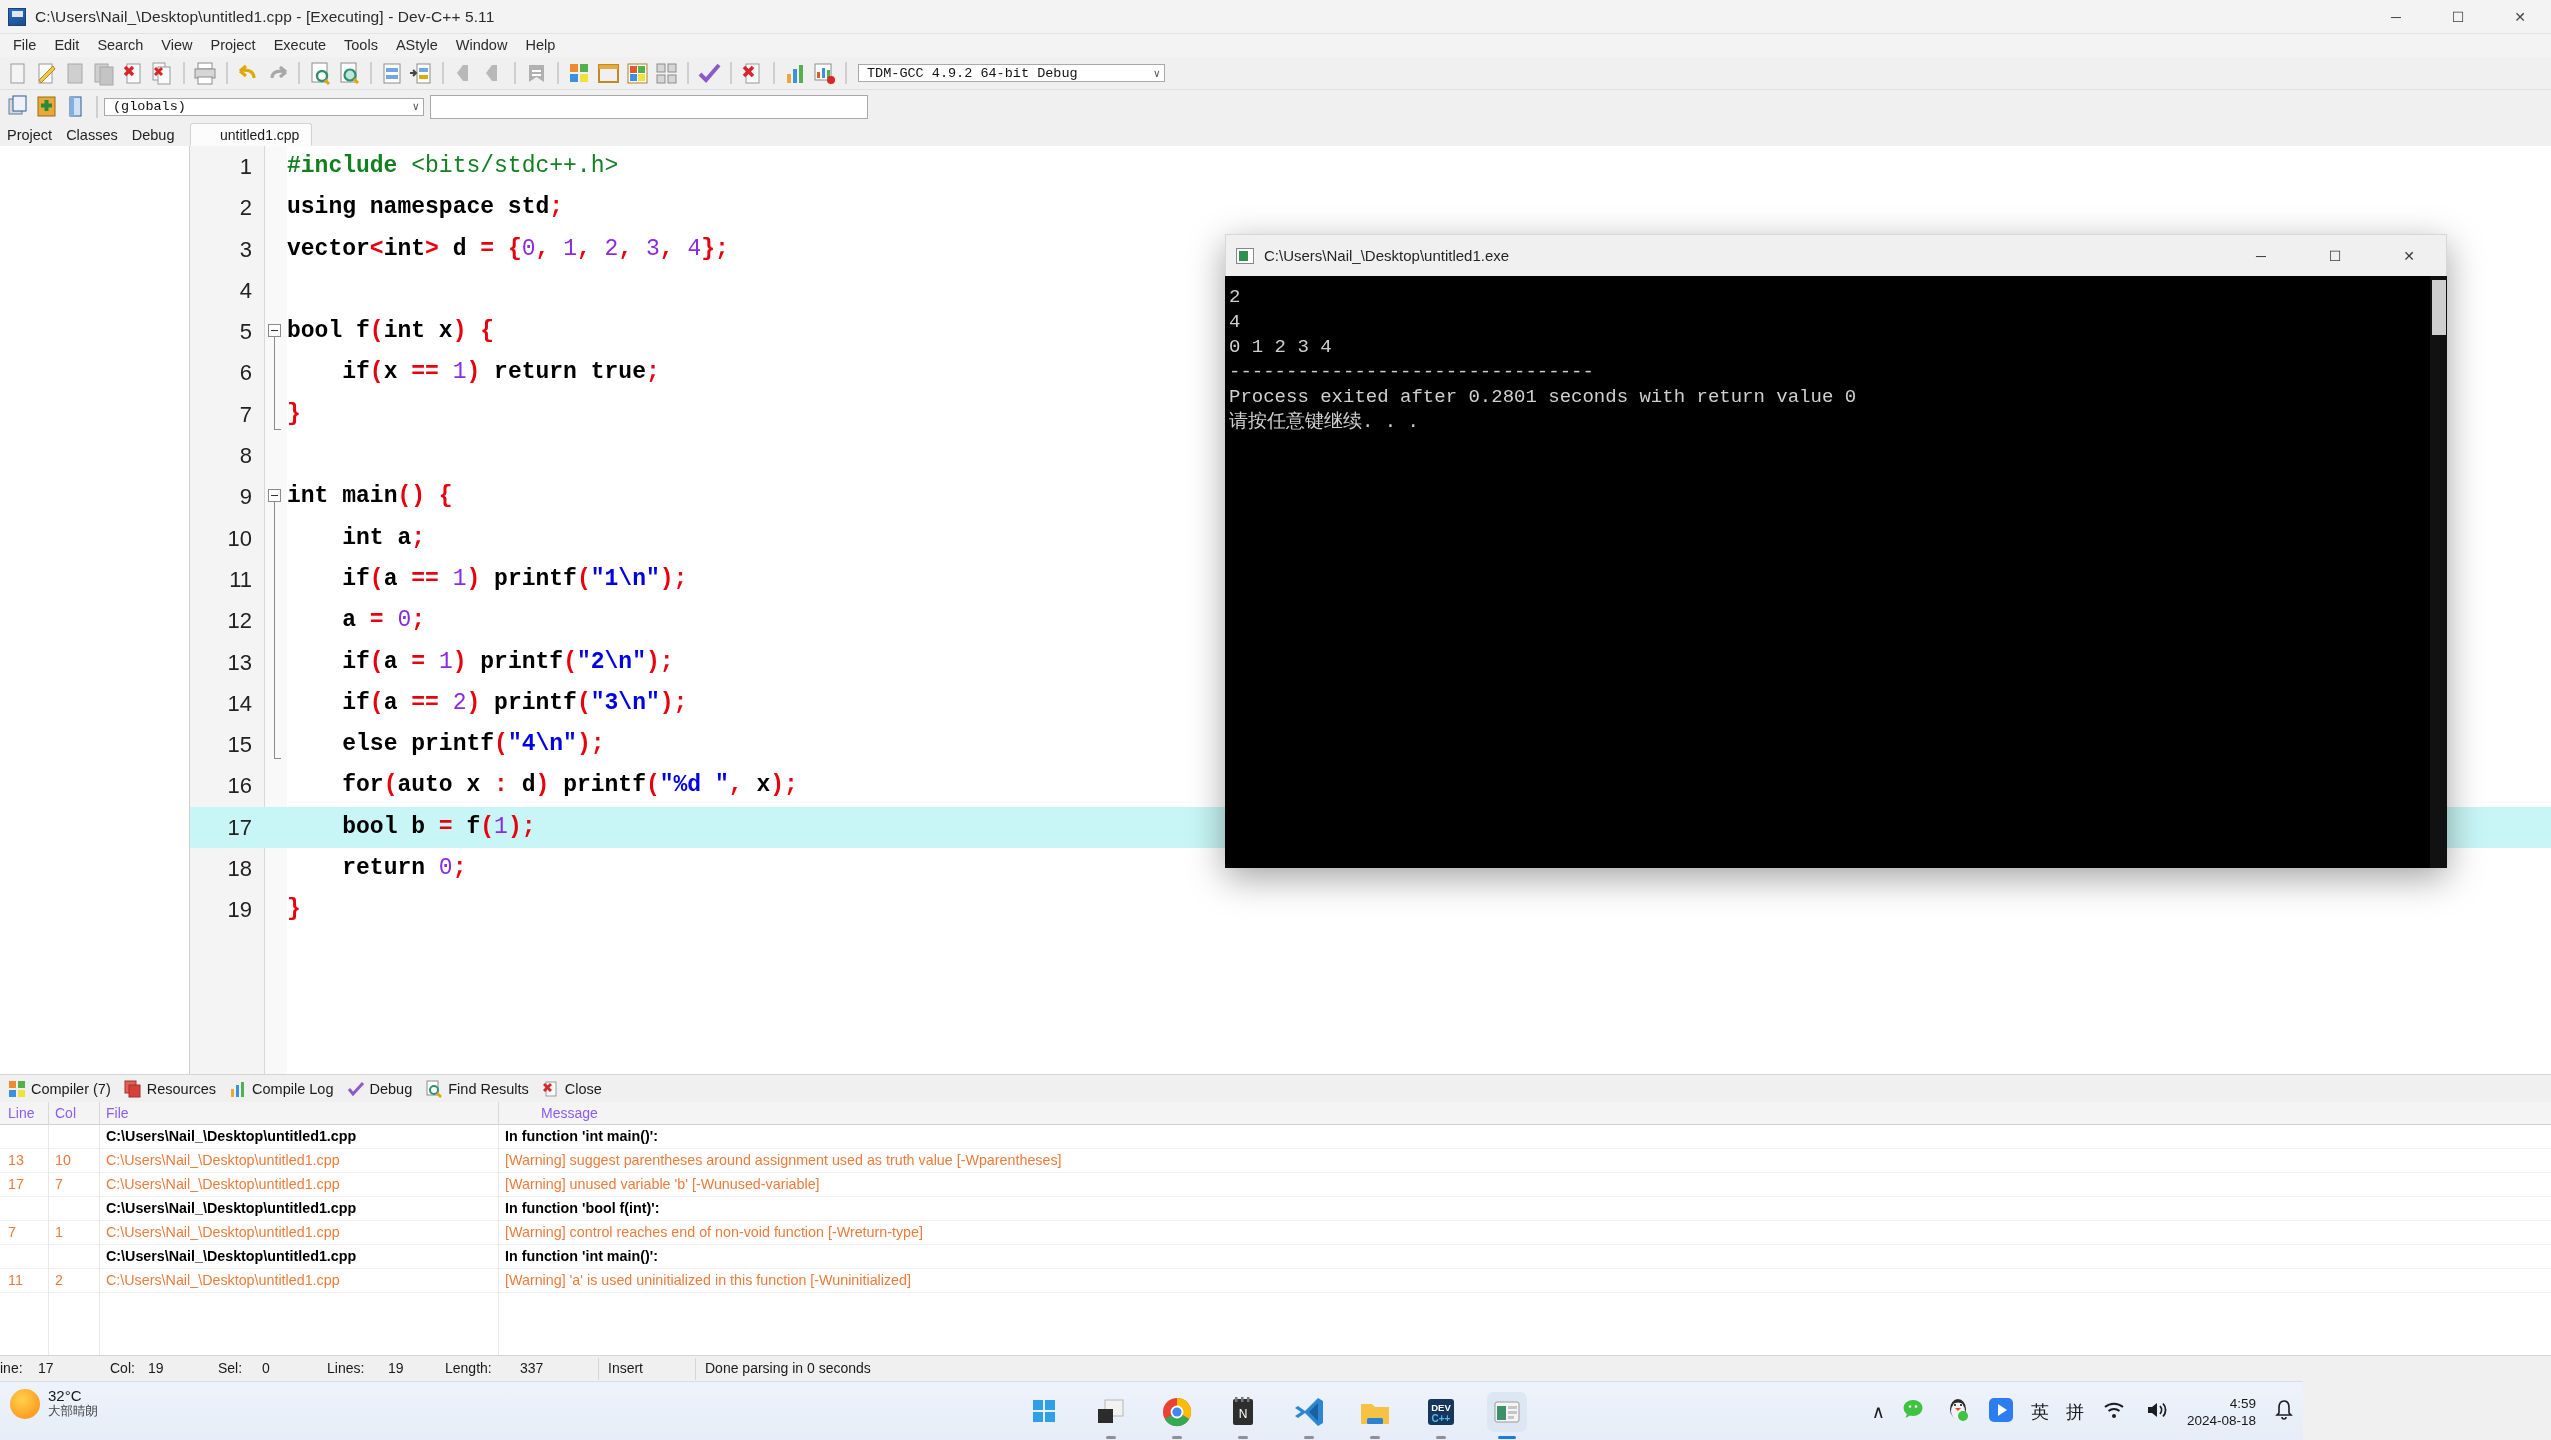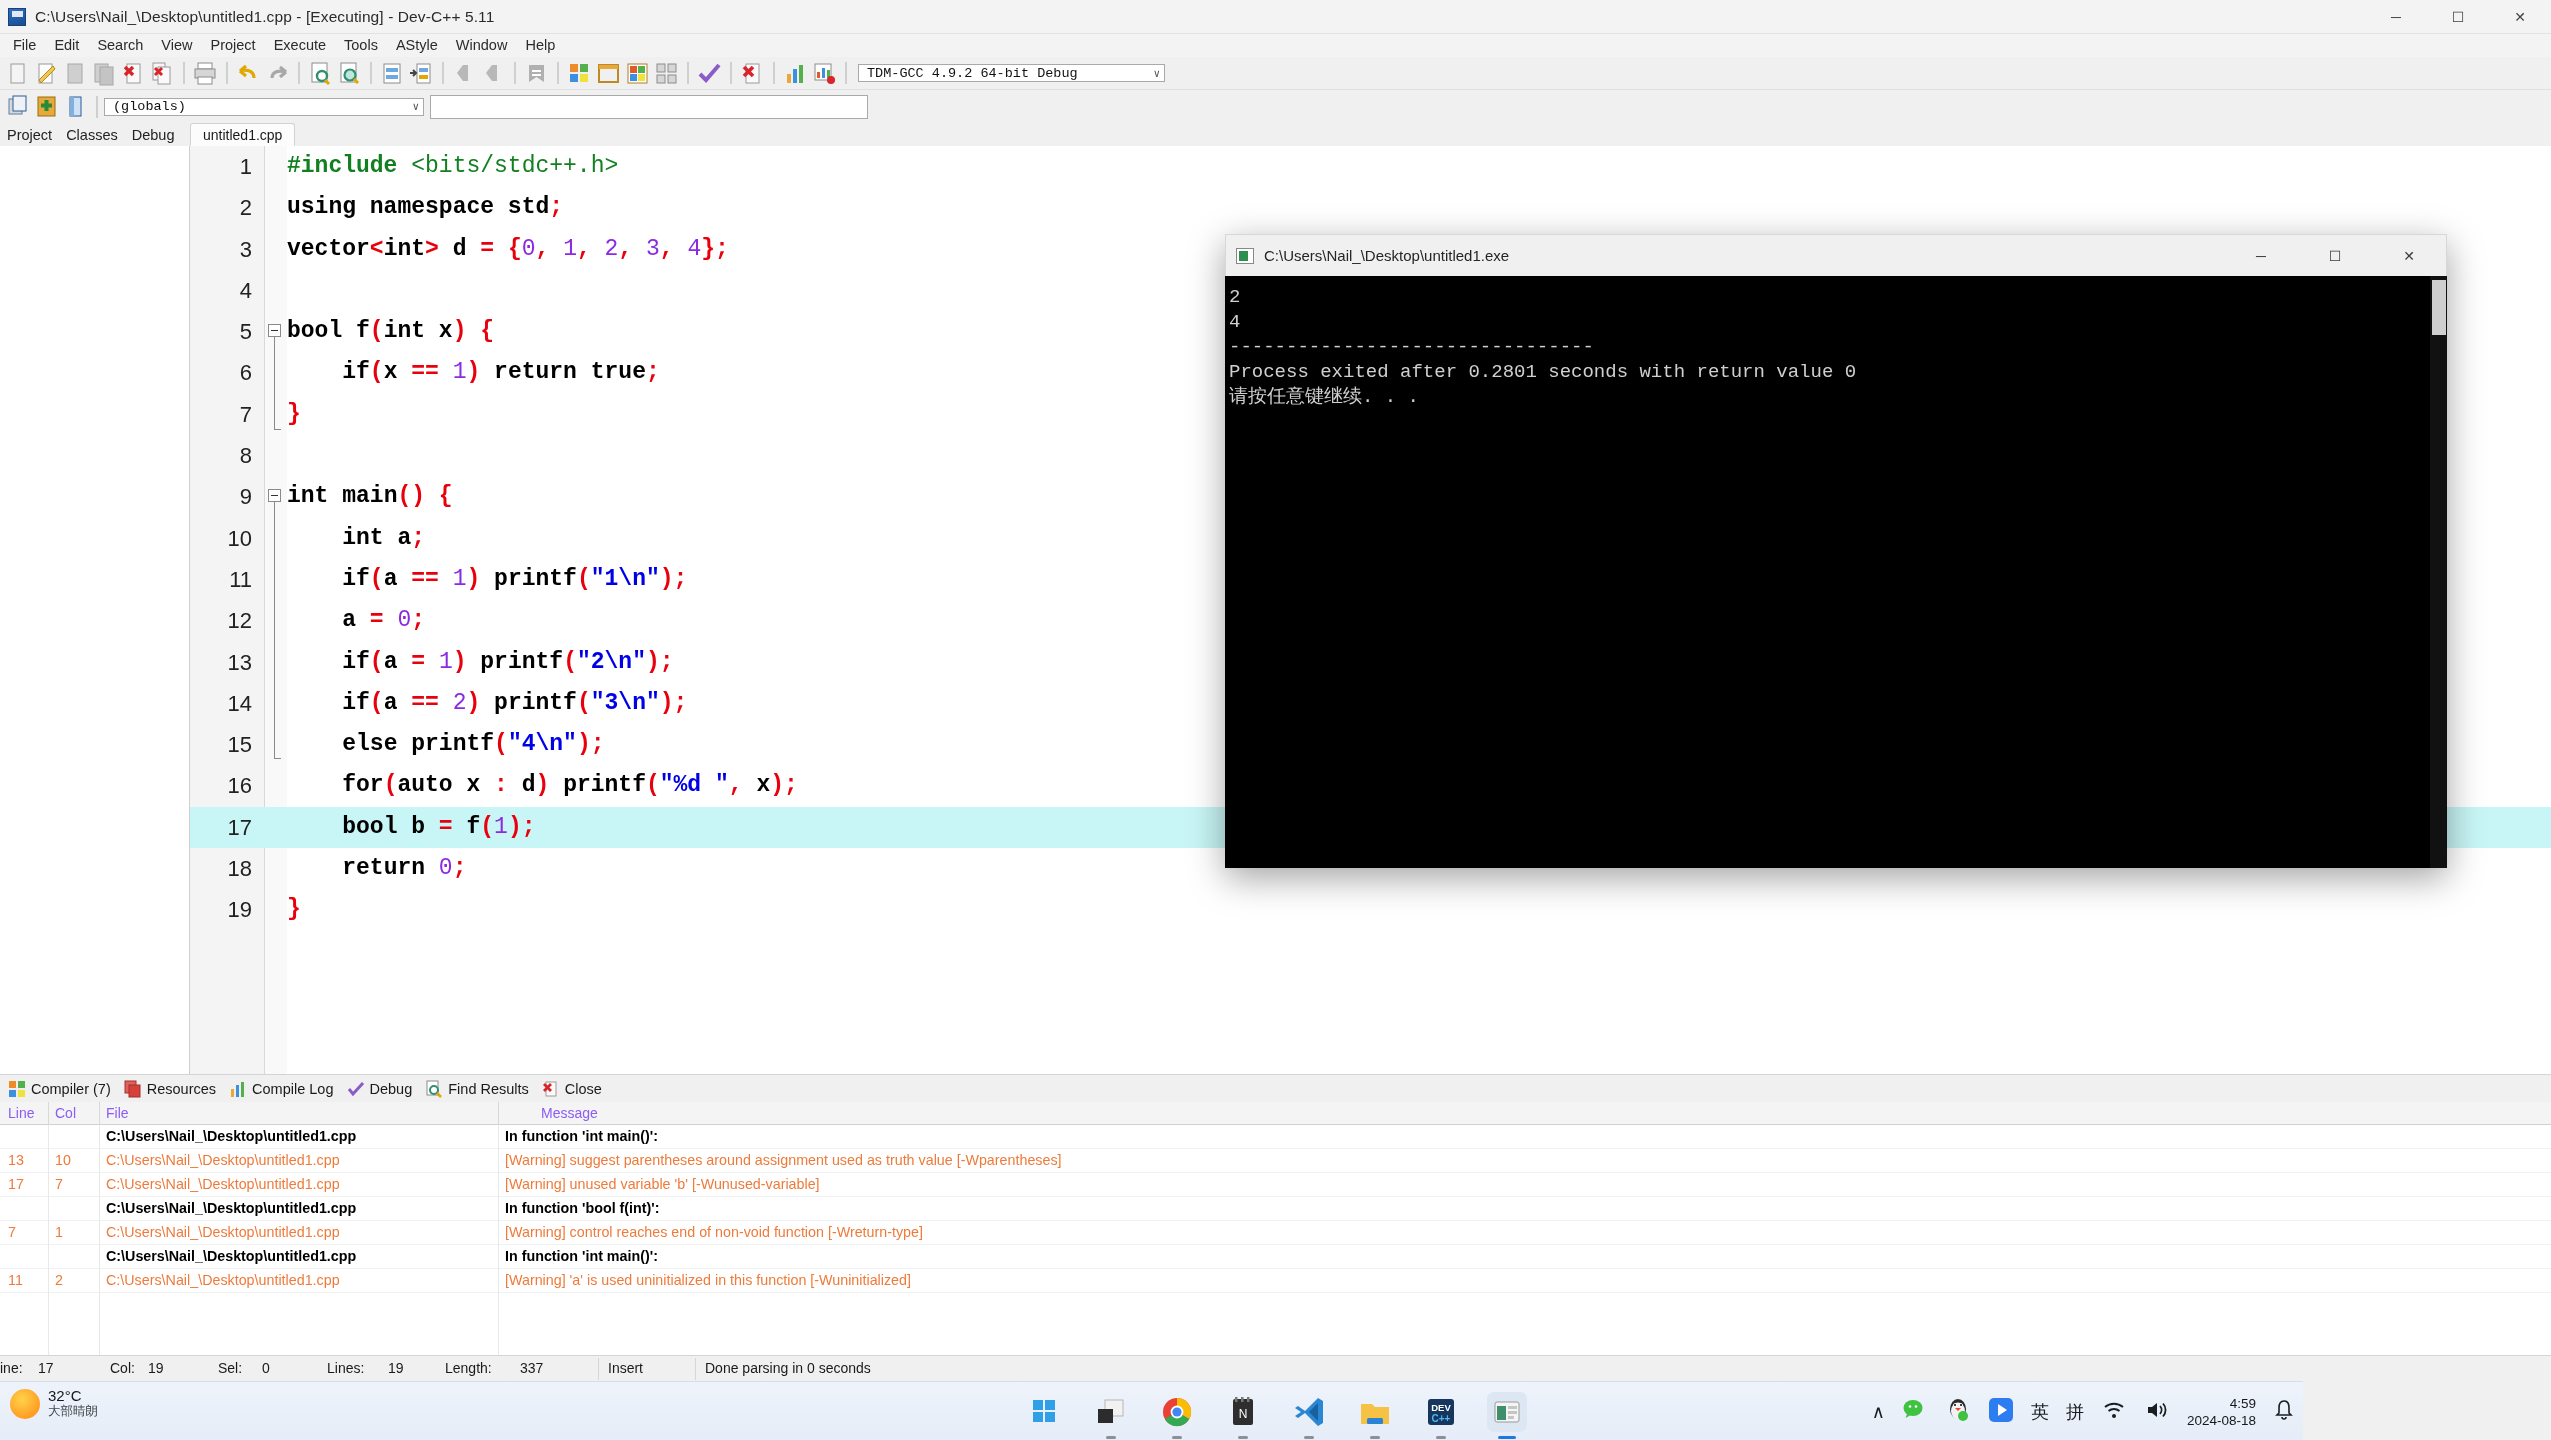--- a/index.html
+++ b/index.html
@@ -70,21 +70,21 @@
   }
   .lefttab { font-size:14.5px; color:#222; padding:1px 7px 3px 7px; }
 
   
   .filetabstrip {
     position:absolute; left:190px; top:123px; width:2361px; height:23px;
     background:#f0f0f0; display:flex; align-items:flex-end;
   }
   .filetab {
     background:#fcfcfc; border:1px solid #d2d2d2; border-bottom:1px solid #fcfcfc;
-    font-size:14px; color:#1a1a1a; padding:3px 12px 3px 12px; height:23px;
+    font-size:14px; color:#1a1a1a; padding:3px 12px 3px 29px; height:23px;
     border-radius:3px 3px 0 0;
   }
 
   
   .leftdock {
     position:absolute; left:0; top:146px; width:190px; height:928px;
     background:#ffffff; border-right:1px solid #cfcfcf;
   }
 
   
@@ -481,20 +481,21 @@
       <div class="con-ttl">C:\Users\Nail_\Desktop\untitled1.exe</div>
       <div class="con-btns">
         <div class="con-btn">─</div>
         <div class="con-btn">☐</div>
         <div class="con-btn close">✕</div>
       </div>
     </div>
     <div class="con-body">
       <div class="con-line">2</div>
       <div class="con-line">4</div>
+      <div class="con-line">0 1 2 3 4</div>
       <div class="con-line">--------------------------------</div>
       <div class="con-line">Process exited after 0.2801 seconds with return value 0</div>
       <div class="con-line">请按任意键继续. . .</div>
       <div class="con-scroll">
         <div class="con-thumb"></div>
       </div>
     </div>
   </div>
 
   <div class="msgtabs">

